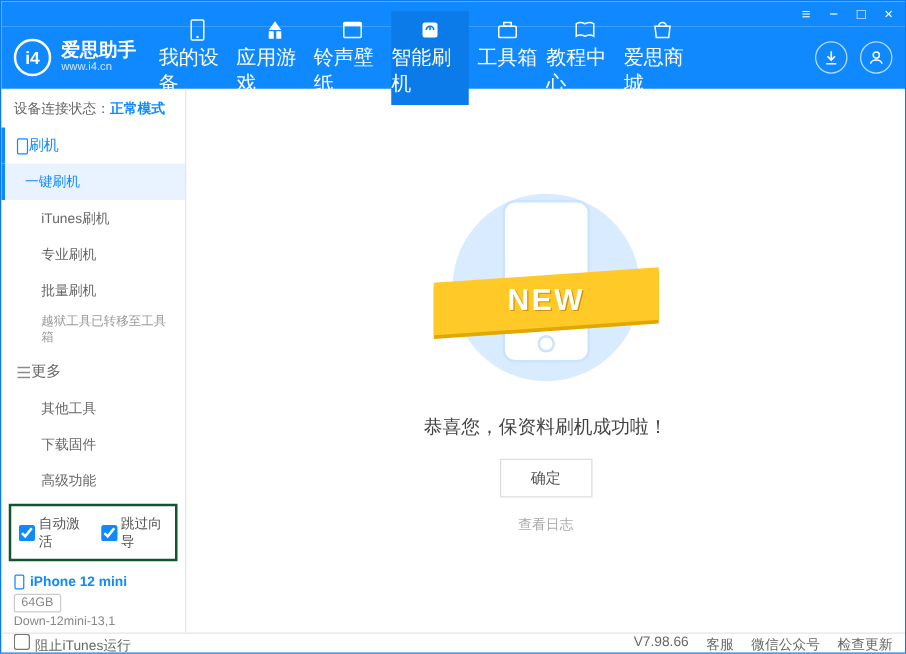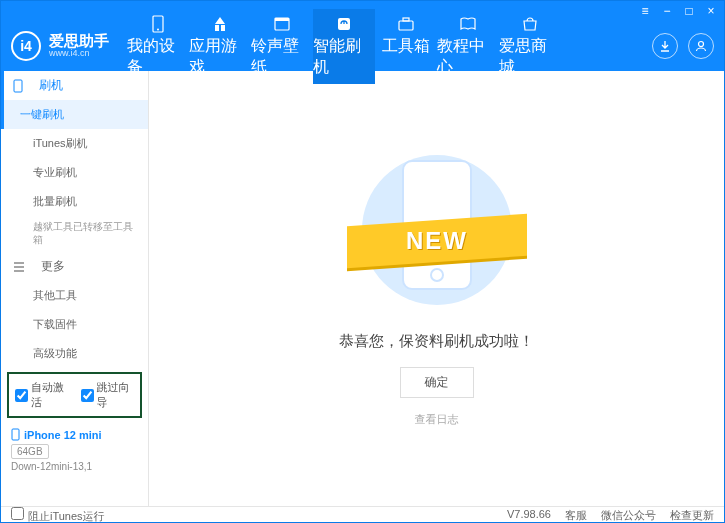--- a/index.html
+++ b/index.html
@@ -16,21 +16,21 @@
 .nav { display: flex; margin-left: 18px; flex: 1; }
 .nav-item { width: 62px; display: flex; flex-direction: column; align-items: center; gap: 3px; color: #fff; font-size: 16px; cursor: pointer; padding: 6px 0; }
 .nav-item.active { background: #0a7be8; }
 .nav-icon { width: 18px; height: 18px; display: flex; align-items: center; justify-content: center; }
 .header-right { display: flex; gap: 10px; align-items: center; }
 .circle-btn { width: 26px; height: 26px; border: 1.5px solid rgba(255,255,255,0.7); border-radius: 50%; display: flex; align-items: center; justify-content: center; color: #fff; cursor: pointer; }
 .body { display: flex; height: 435px; }
 .sidebar { width: 148px; border-right: 1px solid #e5e5e5; display: flex; flex-direction: column; font-size: 12px; }
 .conn-status { padding: 8px 10px; color: #666; font-size: 11px; }
 .conn-status b { color: #1089ff; }
-.side-group { padding: 6px 12px; color: #666; display: flex; align-items: center; gap: 16px; font-size: 12px; cursor: pointer; }
+.side-group { padding: 6px 12px; color: #666; display: flex; align-items: center; gap: 0; font-size: 12px; cursor: pointer; }
 .side-group.active-group { border-left: 3px solid #1089ff; color: #1089ff; padding-left: 9px; }
 .side-sub { padding: 7px 10px 7px 32px; color: #666; font-size: 11px; cursor: pointer; }
 .side-sub.active { background: #e8f3ff; color: #1089ff; border-left: 3px solid #1089ff; padding-left: 16px; }
 .side-note { padding: 4px 10px 6px 32px; font-size: 10px; color: #999; line-height: 1.3; }
 .checkbox-row { border: 2px solid #14532d; margin: 4px 6px; padding: 6px 6px; display: flex; gap: 12px; font-size: 11px; color: #555; }
 .checkbox-row label { display: flex; align-items: center; gap: 3px; }
 .checkbox-row input { accent-color: #1089ff; }
 .device-box { padding: 6px 10px; font-size: 11px; }
 .device-name { color: #1089ff; font-weight: bold; display: flex; align-items: center; gap: 4px; }
 .device-badge { display: inline-block; border: 1px solid #ccc; border-radius: 2px; padding: 1px 5px; font-size: 10px; color: #888; margin-top: 3px; }
@@ -141,20 +141,23 @@
           <svg width="14" height="14" viewBox="0 0 14 14">
             <circle cx="7" cy="5" r="2.5" fill="none" stroke="#fff" stroke-width="1.2"></circle>
             <path d="M2.5 12 a4.5 3 0 0 1 9 0" fill="none" stroke="#fff" stroke-width="1.2"></path>
           </svg>
         </div>
     </div>
   </div>
 
   <div class="body">
     <div class="sidebar">
+      <div class="conn-status">
+        <span>设备连接状态：</span><b>正常模式</b>
+      </div>
 
       <div class="side-group active-group">
         <span>
             <svg width="10" height="14" viewBox="0 0 10 14">
               <rect x="1" y="1" width="8" height="12" rx="1" fill="none" stroke="#1089ff" stroke-width="1"></rect>
             </svg>
           </span>
         <span>刷机</span>
       </div>
       <div class="side-sub active">一键刷机</div>

